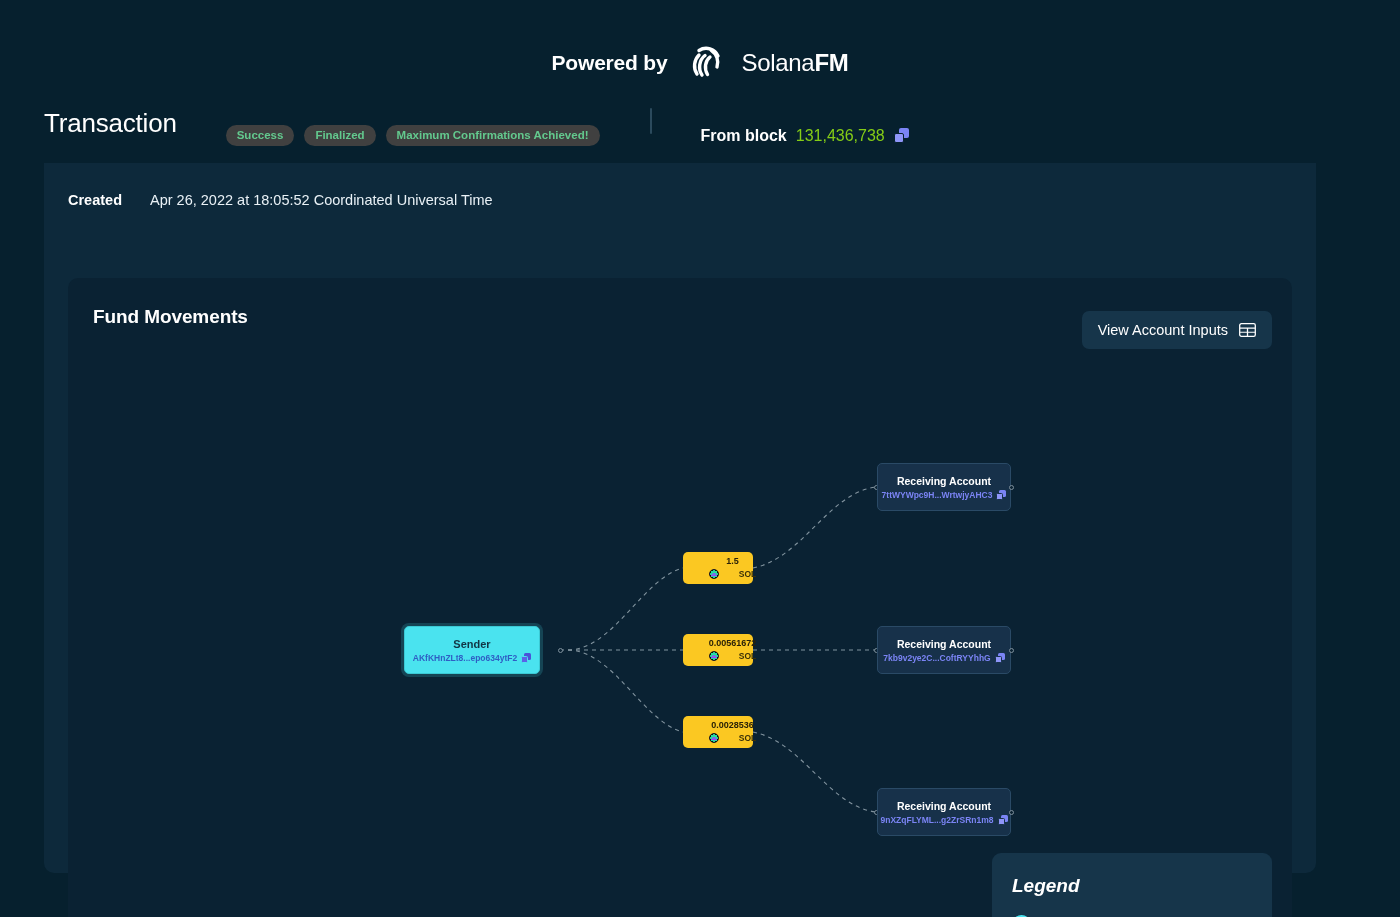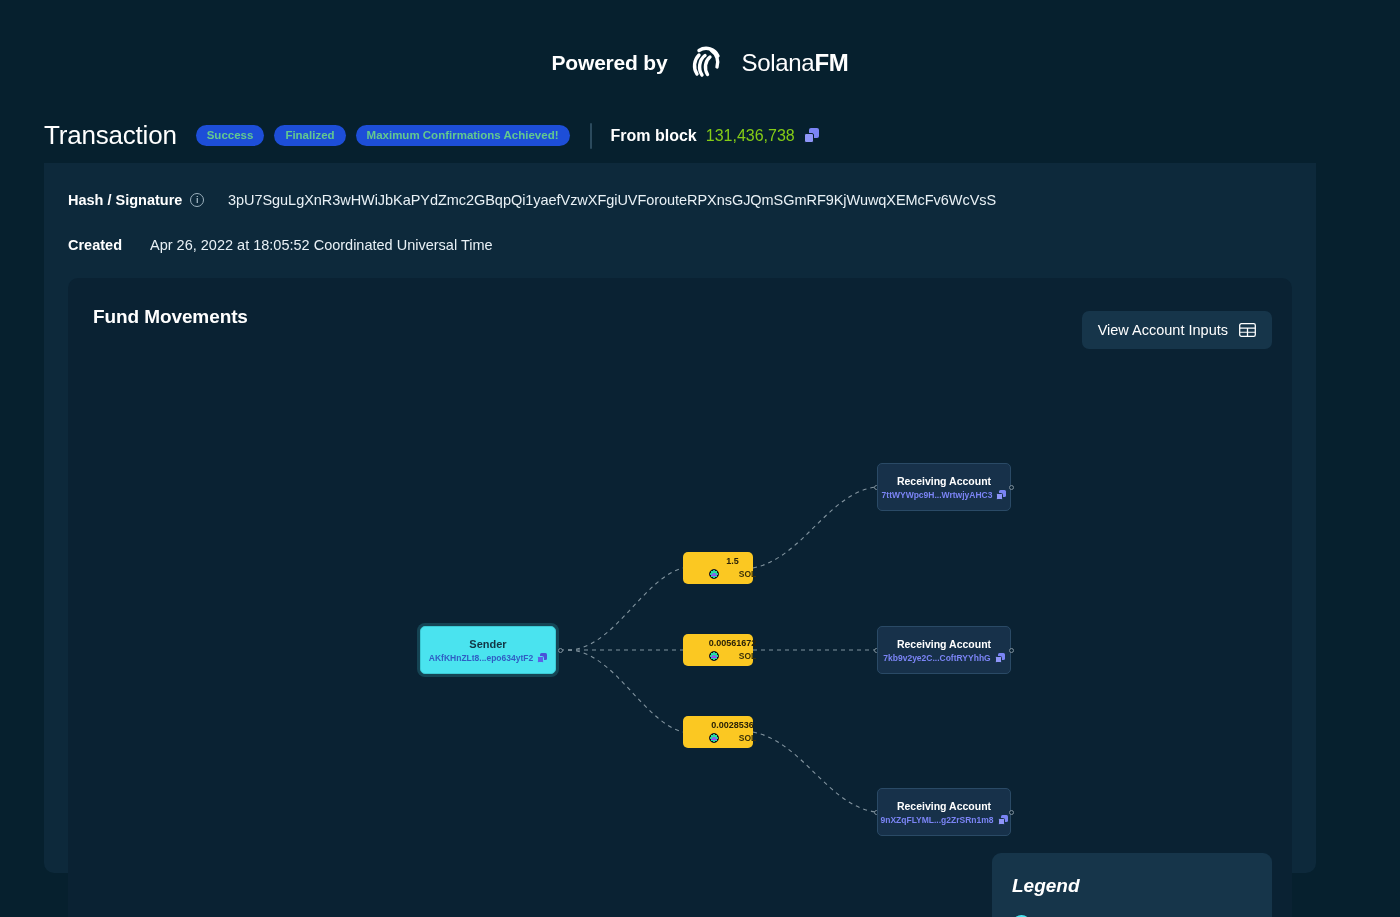--- a/index.html
+++ b/index.html
@@ -27,33 +27,33 @@
   
   .shell {
     position: absolute; left: 44px; top: 108px;
     width: 1272px; height: 765px;
     background: #0d293b;
     border-radius: 10px;
   }
   .shell-head {
     position: absolute; left: 0; top: 0; width: 1272px; height: 55px;
     background: #06202e;
-    display: flex; align-items: center; padding-left: 0px;
+    display: flex; padding-left: 0px; gap: 30px;
   }
 
   .tx-title {
     color: #ffffff; font-size: 26px; letter-spacing: -0.2px;
     margin-right: 19px;
   }
   .badges { display: flex; align-items: center; gap: 10px; }
   .badge {
     font-size: 11.5px; font-weight: bold;
     padding: 4px 11px 5px;
     border-radius: 999px;
-    background: #1d4ed8; color: #63c98e;
+    background: #404040; color: #63c98e;
     white-space: nowrap;
   }
   .vsep {
     width: 2px; height: 26px; background: #2b4a5d;
     margin: 0 19px 0 20px; border-radius: 2px;
   }
   .fromblock {
     display: flex; align-items: center; gap: 9px;
     color: #ffffff; font-size: 16px; font-weight: bold;
   }
@@ -227,27 +227,20 @@
         <span class="num">131,436,738</span>
         <span class="copy-ico">
             <i class="back"></i>
             <i class="front"></i>
           </span>
       </div>
     </div>
 
     <div class="meta">
       <div class="meta-row">
-        <span class="meta-label hash">
-          <span>Hash / Signature</span>
-          <i class="info-ico">i</i>
-        </span>
-        <span class="meta-value mono">3pU7SguLgXnR3wHWiJbKaPYdZmc2GBqpQi1yaefVzwXFgiUVForouteRPXnsGJQmSGmRF9KjWuwqXEMcFv6WcVsS</span>
-      </div>
-      <div class="meta-row">
         <span class="meta-label created">Created</span>
         <span class="meta-value">Apr 26, 2022 at 18:05:52 Coordinated Universal Time</span>
       </div>
     </div>
 
     <div class="fm-card">
       <div class="fm-title">Fund Movements</div>
 
       <button class="view-inputs">
         <span>View Account Inputs</span>
@@ -274,21 +267,21 @@
 
             <path d="M500 372 L615 372"></path>
             <path d="M685 372 L808 372"></path>
 
             <path d="M500 372 C545 372 575 444 615 454"></path>
 
             <path d="M685 454 C735 464 760 528 808 534"></path>
           </g>
         </svg>
 
-        <div class="node node-sender" style="left:336px; top:348px;margin-left:16px;">
+        <div class="node node-sender" style="left:336px; top:348px;">
           <span class="n-title">Sender</span>
           <span class="n-addr">
             <span>AKfKHnZLt8...epo634ytF2</span>
             <span class="copy-ico sm">
                 <i class="back"></i>
                 <i class="front"></i>
               </span>
           </span>
         </div>
         <span class="port" style="left:490px; top:369.5px;"></span>

